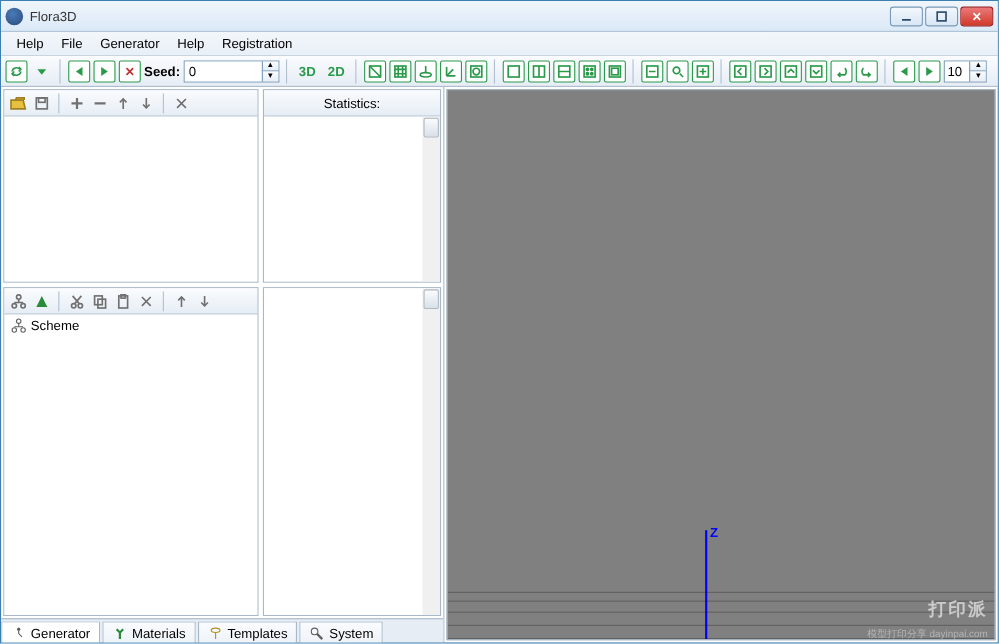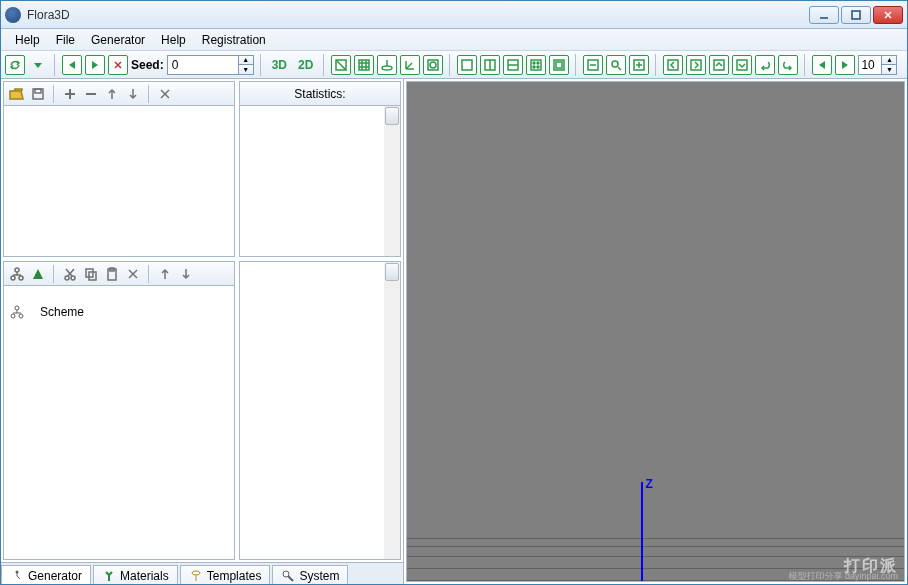--- a/index.html
+++ b/index.html
@@ -43,36 +43,36 @@
 .paneheader { height: 24px; background: linear-gradient(#fafcfe, #e6edf5); display: flex; align-items: center; justify-content: center; border-bottom: 1px solid #a8b8c8; }
 .panetools { height: 24px; background: linear-gradient(#fafcfe, #e6edf5); display: flex; align-items: center; padding: 0 4px; gap: 3px; border-bottom: 1px solid #a8b8c8; }
 .panebody { flex: 1; background: #fff; position: relative; overflow: auto; }
 .scrollbar { position: absolute; right: 0; top: 0; bottom: 0; width: 16px; background: #f0f0f0; }
 .scrollbar .thumb { position: absolute; top: 1px; left: 1px; right: 1px; height: 18px; background: linear-gradient(#fafcfe, #d8e0e8); border: 1px solid #b0b8c0; border-radius: 2px; }
 .grayicon { width: 18px; height: 18px; display: inline-flex; align-items: center; justify-content: center; cursor: pointer; color: #707070; }
 .grayicon svg { stroke: #707070; fill: none; stroke-width: 1.5; }
 .grayicon.fill svg { fill: #707070; stroke: none; }
 .ylicon svg { fill: #e8c040; stroke: #a08020; }
 .smallsep { width: 2px; height: 18px; border-left: 1px solid #b0c0d0; margin: 0 3px; }
-.treeitem { display: flex; align-items: flex-end; gap: 16px; padding: 19px 6px; }
+.treeitem { display: flex; align-items: flex-end; gap: 4px; padding: 3px 6px; }
 .treeitem svg { width: 14px; height: 14px; }
 
 
 .bottomtabs { display: flex; height: 22px; background: #e6edf5; border-top: 1px solid #a8b8c8; align-items: flex-end; }
 .btab { display: flex; align-items: center; gap: 4px; padding: 3px 8px 2px; border: 1px solid #a8b8c8; border-bottom: none; background: linear-gradient(#fafcfe, #eef3f8); margin-right: 2px; border-radius: 0 0 3px 3px; cursor: pointer; transform: translateY(1px); }
 .btab.active { background: #fff; }
 .btab svg { width: 14px; height: 14px; }
 
 
 .viewport { flex: 1; background: #808080; position: relative; border: 1px solid #a8b8c8; margin: 2px; overflow: hidden; }
 .zaxis { position: absolute; left: 47%; top: 400px; bottom: 0; width: 2px; background: #0000ff; }
 .zlabel { position: absolute; left: 48%; top: 395px; color: #0000ff; font-weight: bold; }
 .groundgrid { position: absolute; left: 0; right: 0; bottom: 0; height: 45px; }
 .groundgrid div { position: absolute; background: rgba(0,0,0,0.25); height: 1px; width: 100%; }
-.watermark { position: absolute; right: 6px; bottom: 4px; color: rgba(255,255,255,0.6); font-size: 16px; font-weight: bold; letter-spacing: 2px; }
+.watermark { position: absolute; right: 6px; bottom: 16px; color: rgba(255,255,255,0.6); font-size: 16px; font-weight: bold; letter-spacing: 2px; }
 .watermark2 { position: absolute; right: 6px; bottom: -2px; color: rgba(255,255,255,0.4); font-size: 9px; }
 </style>
 </head>
 <body>
 
 <div class="titlebar">
   <div class="appicon"></div>
   <div class="title">Flora3D</div>
   <div class="winbtns">
     <div class="winbtn">

